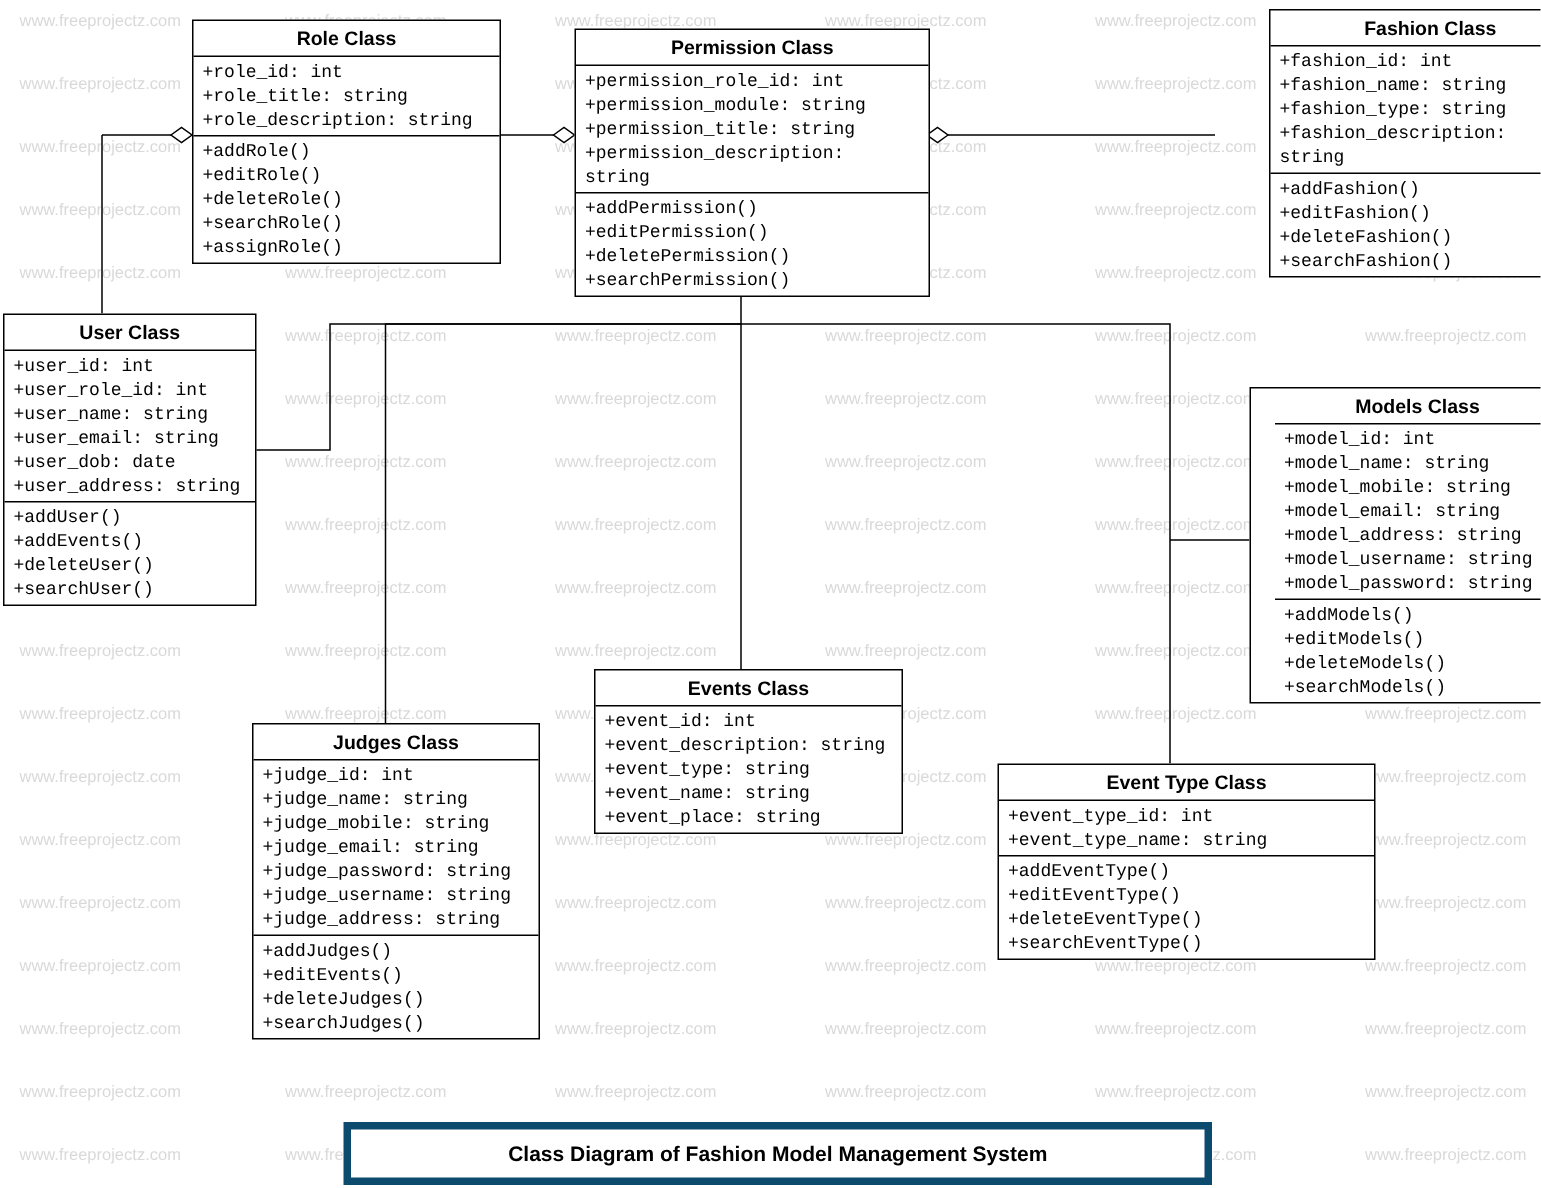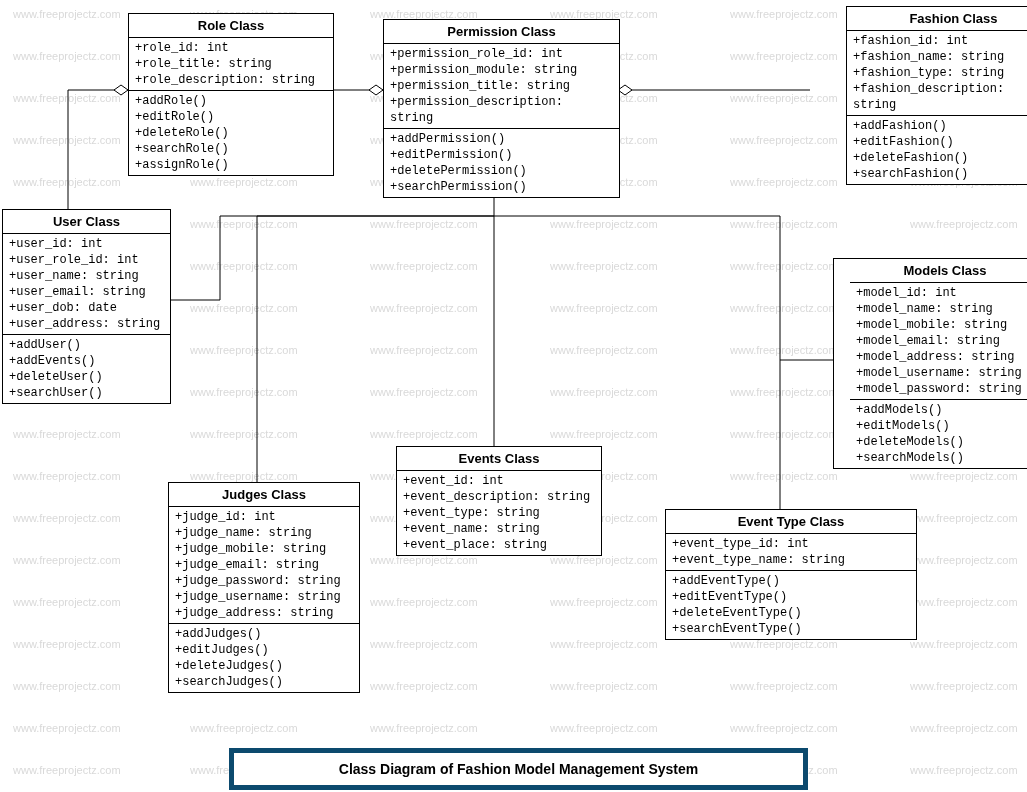--- a/index.html
+++ b/index.html
@@ -306,21 +306,21 @@
       <div>+judge_id: int</div>
       <div>+judge_name: string</div>
       <div>+judge_mobile: string</div>
       <div>+judge_email: string</div>
       <div>+judge_password: string</div>
       <div>+judge_username: string</div>
       <div>+judge_address: string</div>
     </div>
   <div class="class-section class-divider" id="judges-ops">
       <div>+addJudges()</div>
-      <div>+editJudges()</div>
+      <div>+editEvents()</div>
       <div>+deleteJudges()</div>
       <div>+searchJudges()</div>
     </div>
 </div>
 
 <div class="class-box" style="left:396px; top:446px; width:204px;">
   <div class="class-title">Events Class</div>
   <div class="class-section" id="events-attrs">
       <div>+event_id: int</div>
       <div>+event_description: string</div>

